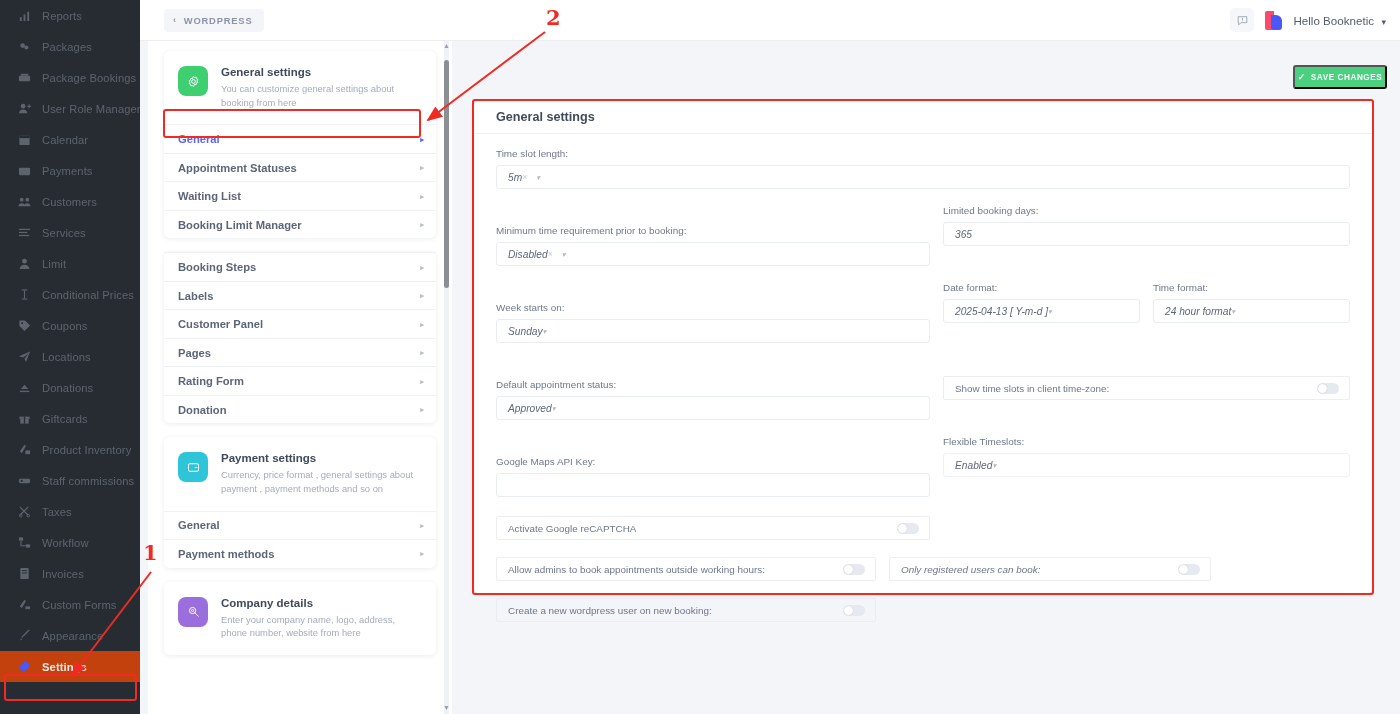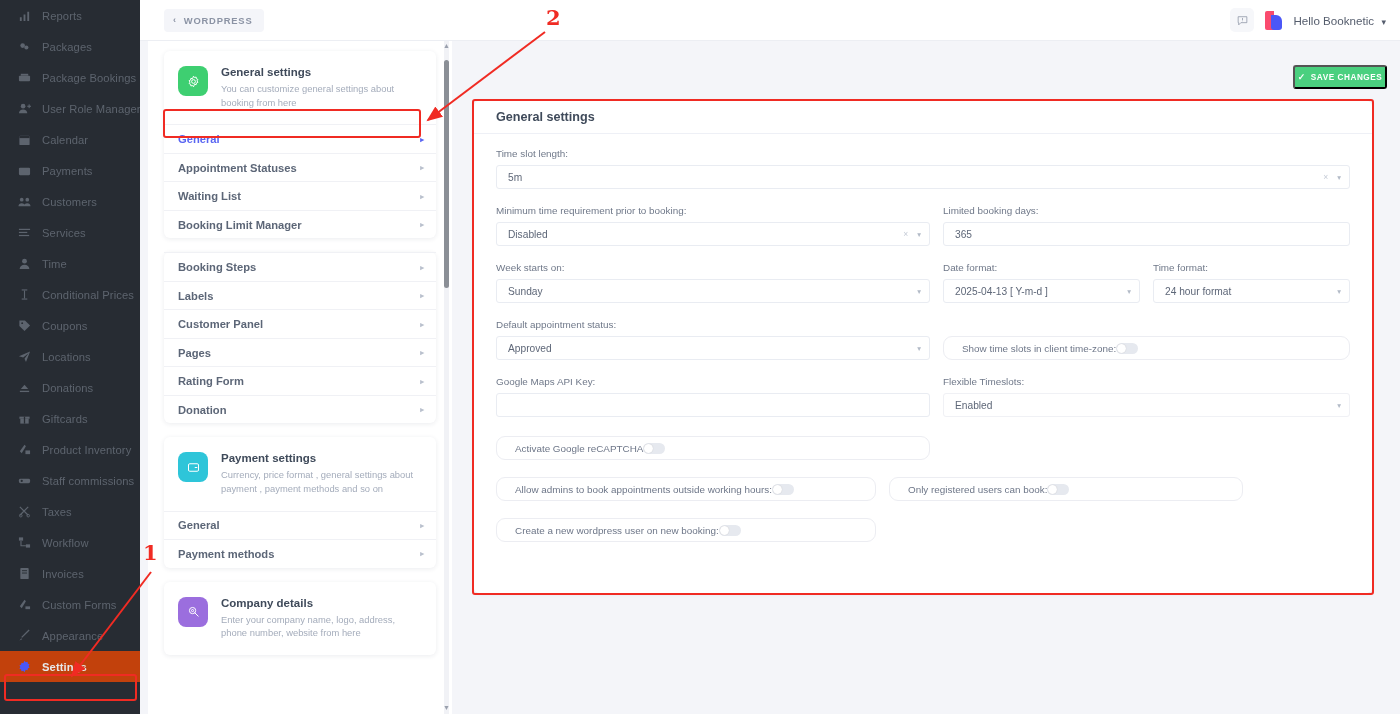--- a/index.html
+++ b/index.html
@@ -127,50 +127,51 @@
     padding: 0 22px; border-bottom: 1px solid #eef0f6;
     color: #3f4a5a; font-size: 12.6px; font-weight: bold;
   }
   .panel-body { padding: 14px 22px 0 22px; }
 
   .fld-label { color: #6f7889; font-size: 9.9px; margin-bottom: 6px; }
   .fld-box {
     height: 24px; border: 1px solid #e9ecf2; border-radius: 3px;
     background: #fff; display: flex; align-items: center;
     padding: 0 8px 0 11px; color: #5e6778; font-size: 10.2px;
-    justify-content: space-between;
+    justify-content: flex-start;
+    font-style: italic;
   }
   .fld-box .adorn { display: flex; align-items: center; gap: 9px; color: #c5cbd6; font-size: 8.5px; }
   .fld-box .caret { color: #b2bac7; font-size: 7.5px; }
   .fld-grp { margin-bottom: 16px; }
 
   .row2 { display: flex; gap: 13px; }
-  .col-l { width: 434px; flex: 0 0 434px; }
+  .col-l { width: 434px; flex: 0 0 434px; margin-top: 20px; }
   .col-r { flex: 1; }
   .subrow { display: flex; gap: 13px; }
 
   
   .tgl-box {
-    height: 24px; border: 1px solid #ecedf2; border-radius: 9px;
-    display: flex; align-items: center; justify-content: flex-start;
-    padding: 0 10px 0 18px;
+    height: 24px; border: 1px solid #ecedf2; border-radius: 2px;
+    display: flex; align-items: center; justify-content: space-between;
+    padding: 0 10px 0 11px;
   }
   .tgl-label { color: #6d7688; font-size: 9.9px; }
   .toggle {
     width: 22px; height: 11px; border-radius: 7px;
     background: #e6e9ef; position: relative; flex: 0 0 22px;
   }
   .toggle .knob {
     position: absolute; left: 1px; top: 1px;
     width: 9px; height: 9px; border-radius: 50%; background: #fff;
     box-shadow: 0 0 1px rgba(0,0,0,.22);
   }
   .tgl-wide { width: 434px; }
   .tgl-half { width: 380px; }
-  .tgl-half2 { width: 354px; }
+  .tgl-half2 { width: 322px; font-style: italic; }
   .gap-a { height: 19px; }
   .gap-b { height: 17px; }
   .hl-box { position: absolute; border: 2px solid #f02b23; border-radius: 3px; }
   .ann-num {
     position: absolute; color: #f02b23;
     font-family: "DejaVu Serif", serif;
     font-size: 21px; font-weight: bold; line-height: 1;
   }
   .ann-svg { position: absolute; left: 0; top: 0; width: 1400px; height: 714px; }
 </style>
@@ -255,21 +256,21 @@
           </span>
           <span>Services</span>
         </div>
         <div class="wp-item">
           <span class="wp-ico">
             <svg viewBox="0 0 14 14">
               <circle cx="7" cy="4.5" r="2.6"></circle>
               <path d="M1.8 13c0-2.8 2.3-4.6 5.2-4.6s5.2 1.8 5.2 4.6z"></path>
             </svg>
           </span>
-          <span>Time</span>
+          <span>Limit</span>
         </div>
         <div class="wp-item">
           <span class="wp-ico">
             <svg viewBox="0 0 14 14">
               <rect x="4" y="1.5" width="6" height="1.2"></rect>
               <rect x="6.4" y="2.7" width="1.2" height="8.6"></rect>
               <rect x="4" y="11.3" width="6" height="1.2"></rect>
             </svg>
           </span>
           <span>Conditional Prices</span>

